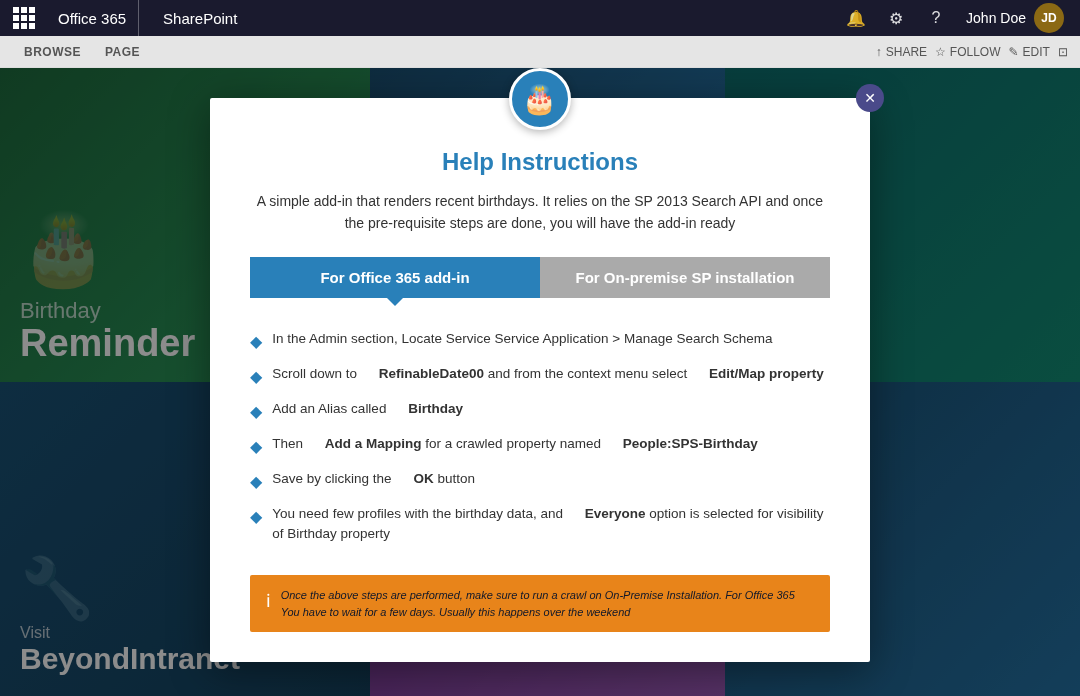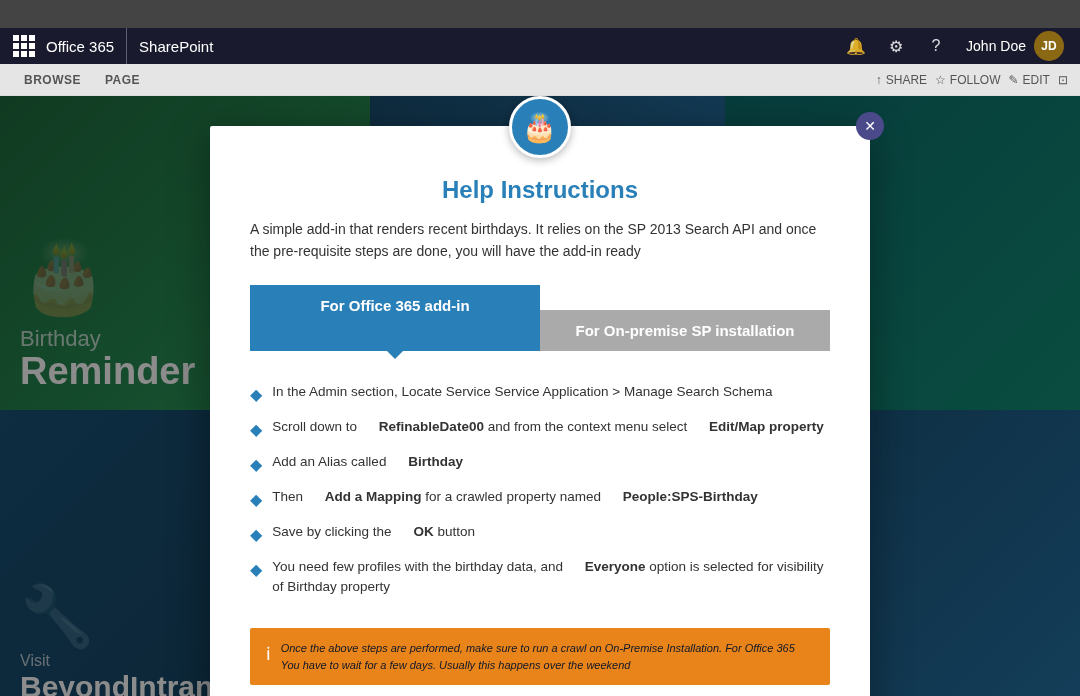--- a/index.html
+++ b/index.html
@@ -13,22 +13,21 @@
     }
 
     
     .top-nav {
       display: flex;
       align-items: center;
       background: #1a1a2e;
       height: 36px;
       padding: 0 8px;
       color: #fff;
-      gap: 0;
-      margin-top: 28px;
+      gap: 12px;
     }
     .waffle-icon {
       width: 32px;
       height: 36px;
       display: flex;
       align-items: center;
       justify-content: center;
       cursor: pointer;
     }
     .waffle-grid {
@@ -297,21 +296,21 @@
 
     .modal-title {
       text-align: center;
       color: #2980b9;
       font-size: 24px;
       font-weight: 600;
       margin-bottom: 14px;
     }
 
     .modal-description {
-      text-align: left;
+      text-align: center;
       color: #333;
       font-size: 14px;
       line-height: 1.6;
       margin-bottom: 22px;
     }
 
     
     .tabs {
       display: flex;
       margin-bottom: 18px;
@@ -337,21 +336,20 @@
       transform: translateX(-50%);
       width: 0;
       height: 0;
       border-left: 10px solid transparent;
       border-right: 10px solid transparent;
       border-top: 10px solid #2980b9;
     }
     .tab-inactive {
       background: #aaa;
       color: #fff;
-      margin-top: 25px;
     }
 
     
     .steps-list {
       list-style: none;
       padding: 8px 0;
     }
     .step-item {
       display: flex;
       align-items: flex-start;

